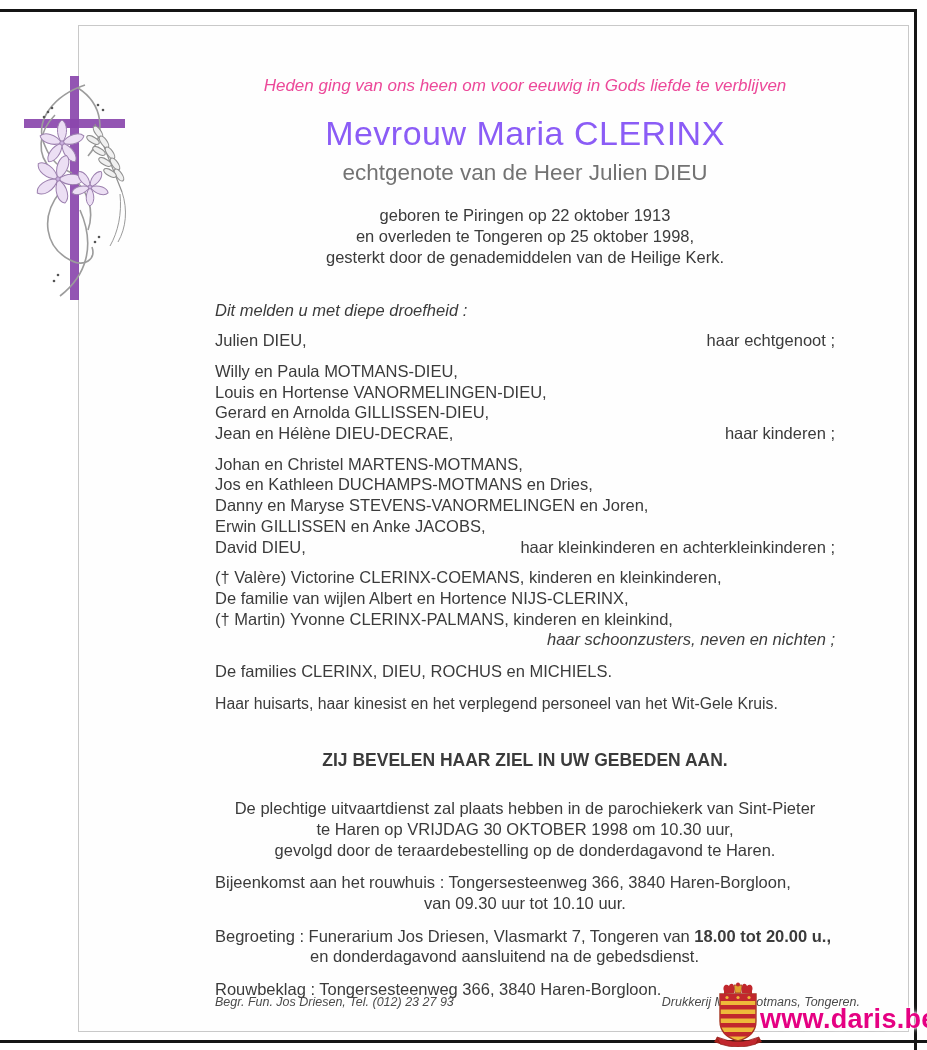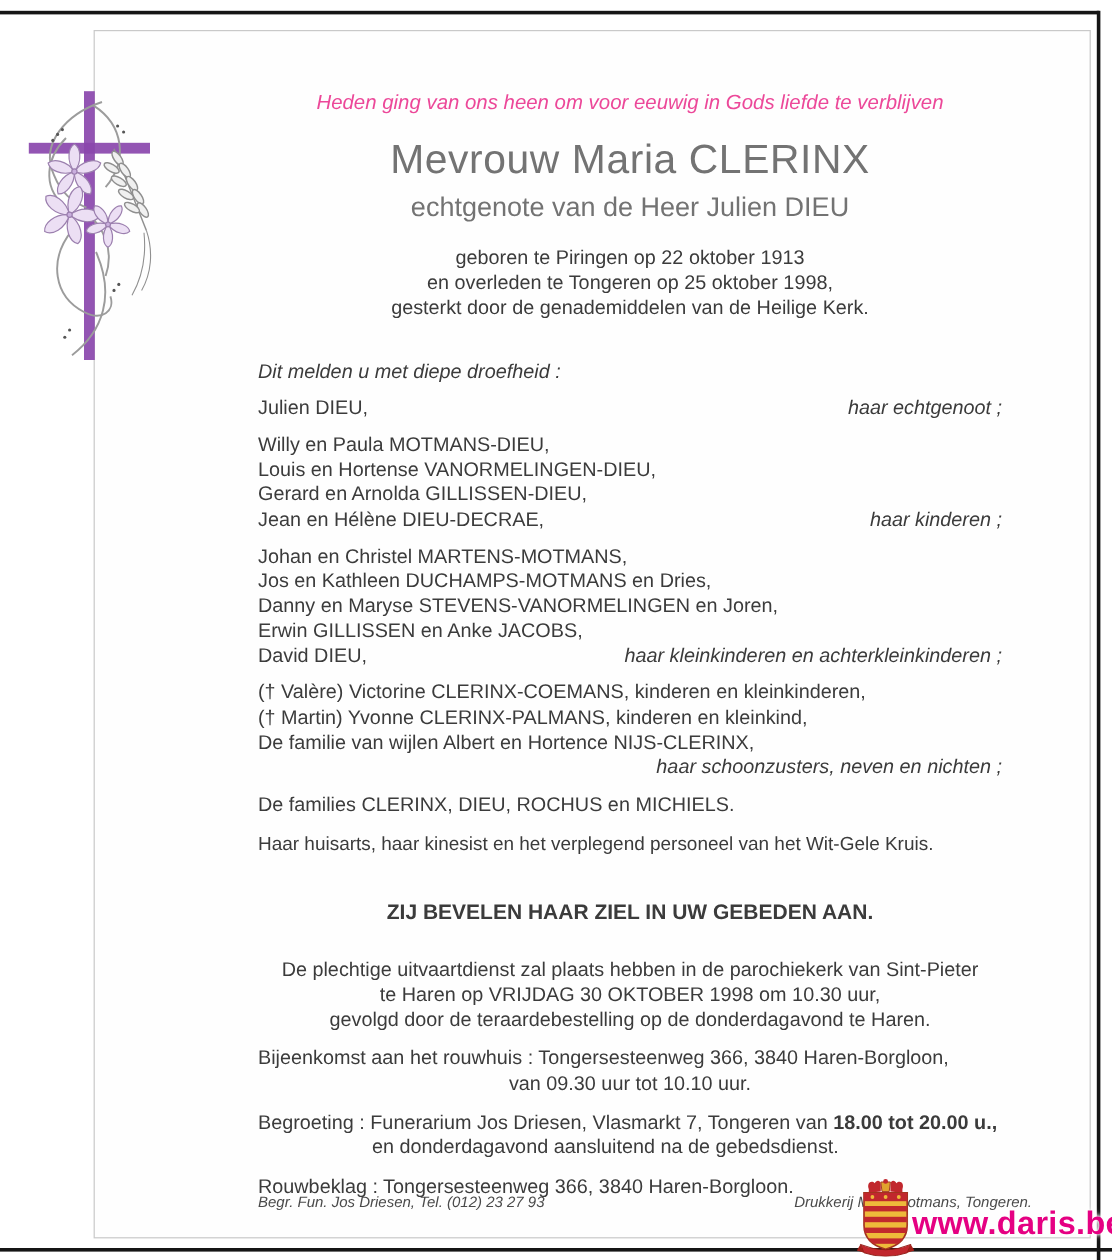--- a/index.html
+++ b/index.html
@@ -14,27 +14,27 @@
   .scan-line-bottom { position:absolute; left:0; top:1040px; width:927px; height:3px;  background:#151515; }
   .card-frame { position:absolute; left:78px; top:25px; width:829px; height:1005px; border:1px solid #c9c9c9; background:#fefefe; }
 
   .decoration { position:absolute; left:0; top:60px; width:170px; height:260px; }
 
   .content {
     position:absolute; left:215px; top:76px; width:620px;
     font-size:16.5px; line-height:20.7px; color:#3b3b3b;
   }
   .intro { text-align:center; font-style:italic; font-size:17px; color:#ec4899; }
-  .name-title { text-align:center; font-size:34px; line-height:38px; margin-top:17px; font-weight:400; color:#737373; letter-spacing:0.5px; }
+  .name-title { text-align:center; font-size:34px; line-height:38px; margin-top:17px; font-weight:400; color:#8b5cf6; letter-spacing:0.5px; }
   .spouse-line { text-align:center; font-size:22.5px; margin-top:11px; color:#737373; }
   .life-block { text-align:center; margin-top:22px; }
   .lead-line { font-style:italic; margin-top:32px; }
   .group { margin-top:10px; }
   .row { display:flex; justify-content:space-between; }
-  .rel { font-style:italic; white-space:nowrap;text-align:center; }
+  .rel { white-space:nowrap;text-align:center; }
   .rel-own-line { text-align:right; font-style:italic; }
   .families-line { margin-top:11px; }
   .caregivers-line { margin-top:12px; font-size:15.8px; }
   .prayer-line { text-align:center; font-weight:bold; font-size:17.5px; margin-top:36px; }
   .service-block { text-align:center; margin-top:27px; }
   .gathering-block { margin-top:12px; }
   .gathering-line2 { text-align:center; }
   .single-line { margin-top:12px; }
   .begroeting-line2 { margin-left:95px; }
   .bold { font-weight:bold; }
@@ -164,22 +164,22 @@
     <div>Danny en Maryse STEVENS-VANORMELINGEN en Joren,</div>
     <div>Erwin GILLISSEN en Anke JACOBS,</div>
     <div class="row">
       <span>David DIEU,</span>
       <span class="rel">haar kleinkinderen en achterkleinkinderen ;</span>
     </div>
   </div>
 
   <div class="group">
     <div>(† Valère) Victorine CLERINX-COEMANS, kinderen en kleinkinderen,</div>
+    <div>De familie van wijlen Albert en Hortence NIJS-CLERINX,</div>
     <div>(† Martin) Yvonne CLERINX-PALMANS, kinderen en kleinkind,</div>
-    <div>De familie van wijlen Albert en Hortence NIJS-CLERINX,</div>
     <div class="rel-own-line">haar schoonzusters, neven en nichten ;</div>
   </div>
 
   <div class="families-line">De families CLERINX, DIEU, ROCHUS en MICHIELS.</div>
   <div class="caregivers-line">Haar huisarts, haar kinesist en het verplegend personeel van het Wit-Gele Kruis.</div>
 
   <div class="prayer-line">ZIJ BEVELEN HAAR ZIEL IN UW GEBEDEN AAN.</div>
 
   <div class="service-block">
     <div>De plechtige uitvaartdienst zal plaats hebben in de parochiekerk van Sint-Pieter</div>

